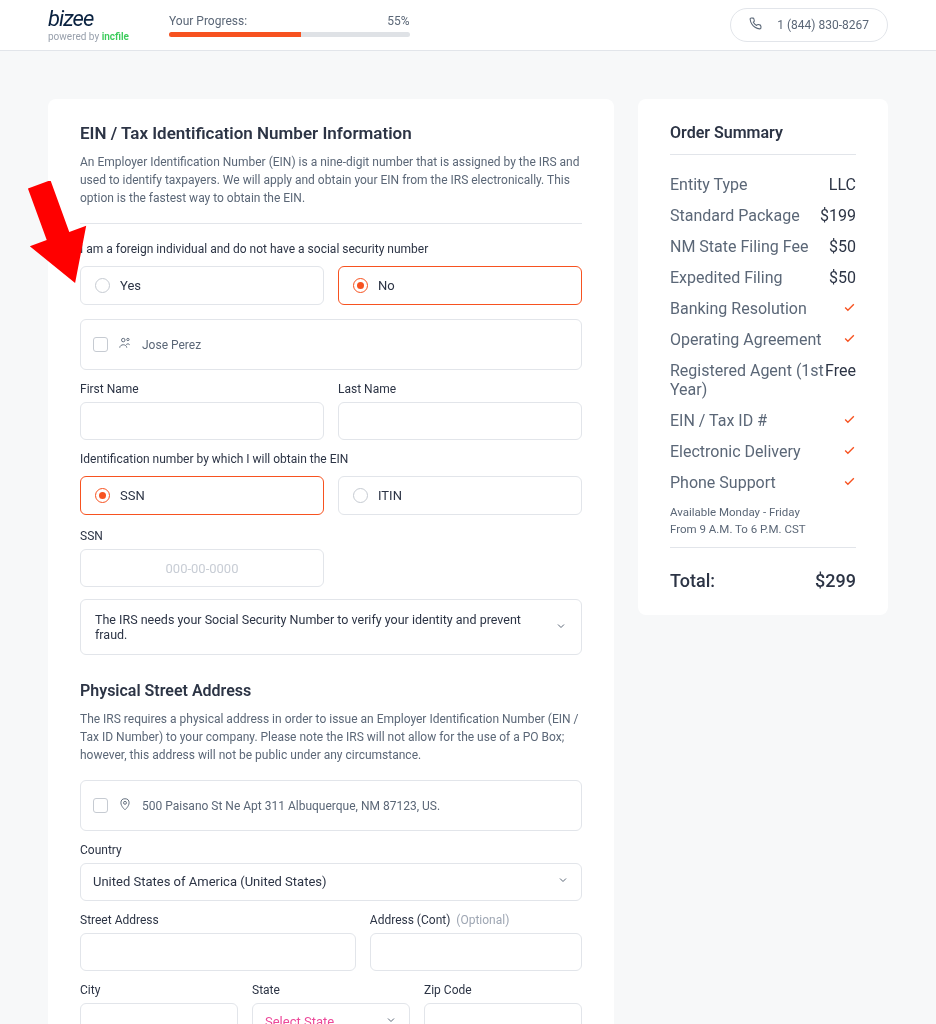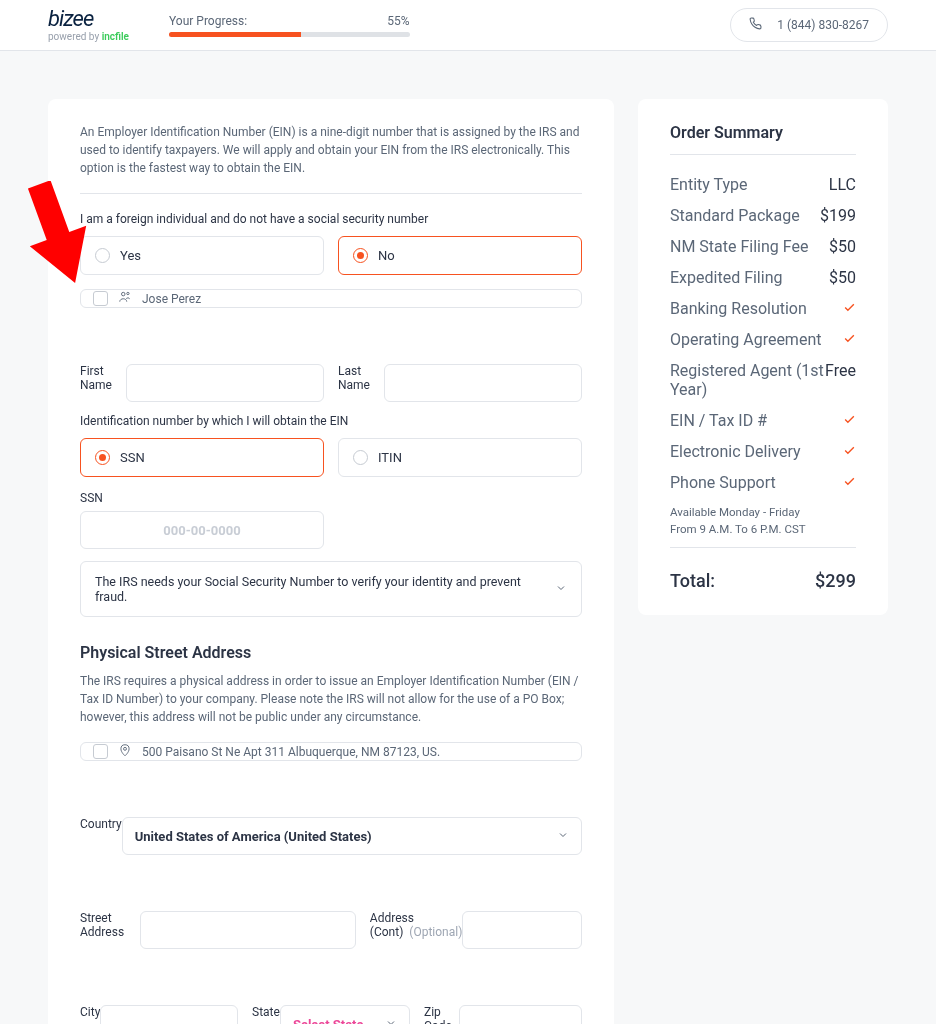--- a/index.html
+++ b/index.html
@@ -36,32 +36,32 @@
   .field-label{font-size:12px;color:var(--text-dark);margin-bottom:10px;}
   
   .radio-row{display:flex;gap:14px;margin-bottom:14px;}
   .radio-opt{flex:1;border:1px solid var(--border);border-radius:6px;padding:11px 14px;display:flex;align-items:center;gap:10px;cursor:pointer;font-size:13px;color:var(--text-dark);}
   .radio-opt.selected{border-color:var(--orange);}
   .radio-circle{width:15px;height:15px;border-radius:50%;border:1px solid #c6cbd2;display:inline-flex;align-items:center;justify-content:center;flex-shrink:0;}
   .radio-opt.selected .radio-circle{border-color:var(--orange);}
   .radio-dot{width:7px;height:7px;border-radius:50%;background:var(--orange);display:none;}
   .radio-opt.selected .radio-dot{display:block;}
   
-  .copy-row{border:1px solid var(--border);border-radius:6px;padding:0 12px;display:flex;align-items:center;gap:10px;margin-bottom:12px;font-size:12px;color:var(--text-med);}
+  .copy-row{border:1px solid var(--border);border-radius:6px;padding:16px 12px;display:flex;align-items:center;gap:10px;margin-bottom:12px;font-size:12px;color:var(--text-med);}
   .copy-row .chk{width:15px;height:15px;border:1px solid #c6cbd2;border-radius:3px;flex-shrink:0;}
   .copy-row svg{width:14px;height:14px;stroke:var(--text-med);fill:none;}
   
   .row{display:flex;gap:14px;margin-bottom:12px;}
-  .col{flex:1;display:flex;margin-top:44px;}
+  .col{flex:1;display:flex;flex-direction:column;}
   .col-half{flex:0 0 calc(50% - 7px);display:flex;flex-direction:column;}
   .lbl{font-size:12px;color:var(--text-dark);margin-bottom:6px;}
   .lbl .opt{color:var(--text-light);}
-  input.txt,select.sel,.select-box{width:100%;border:1px solid var(--border);border-radius:6px;padding:10px 12px;font-size:13px;color:var(--text-dark);background:#fff;height:38px;font-weight:bold;}
+  input.txt,select.sel,.select-box{width:100%;border:1px solid var(--border);border-radius:6px;padding:10px 12px;font-size:13px;color:var(--text-dark);background:#fff;height:38px;}
   input.txt::placeholder{color:#c8cdd5;}
-  .select-box{display:flex;align-items:center;justify-content:space-between;cursor:pointer;}
+  .select-box{display:flex;justify-content:space-between;cursor:pointer;}
   .select-box svg{width:12px;height:12px;stroke:var(--text-med);}
   .info-expand{border:1px solid var(--border);border-radius:6px;padding:12px 14px;display:flex;align-items:center;justify-content:space-between;font-size:12.5px;color:var(--text-dark);margin-bottom:26px;cursor:pointer;}
   .info-expand svg{width:12px;height:12px;stroke:var(--text-med);}
   h3.addr-title{font-size:16px;font-weight:600;margin:0 0 10px;}
   .desc .warn{color:var(--text-med);}
   
   .summary h2{font-size:16px;font-weight:600;margin:0 0 12px;}
   .sum-divider{height:1px;background:var(--border);margin:4px 0 14px;}
   .sum-row{display:flex;justify-content:space-between;font-size:16px;padding:6px 0;}
   .sum-row .k{color:var(--text-med);}
@@ -107,20 +107,21 @@
 
 <div class="page">
 
   <div class="arrow-overlay">
     <svg viewBox="0 0 60 110">
         <polygon points="18,0 42,0 42,55 60,55 30,105 0,55 18,55" fill="#ff0000" transform="rotate(-20 30 55)"></polygon>
       </svg>
   </div>
 
   <div class="card main">
+    <h2 class="section-title">EIN / Tax Identification Number Information</h2>
     <p class="desc">An Employer Identification Number (EIN) is a nine-digit number that is assigned by the IRS and used to identify taxpayers. We will apply and obtain your EIN from the IRS electronically. This option is the fastest way to obtain the EIN.</p>
     <div class="divider"></div>
 
     <div class="field-label">I am a foreign individual and do not have a social security number</div>
     <div class="radio-row">
       <div class="radio-opt">
         <span class="radio-circle"></span>
         <span>Yes</span>
       </div>
       <div class="radio-opt selected">

